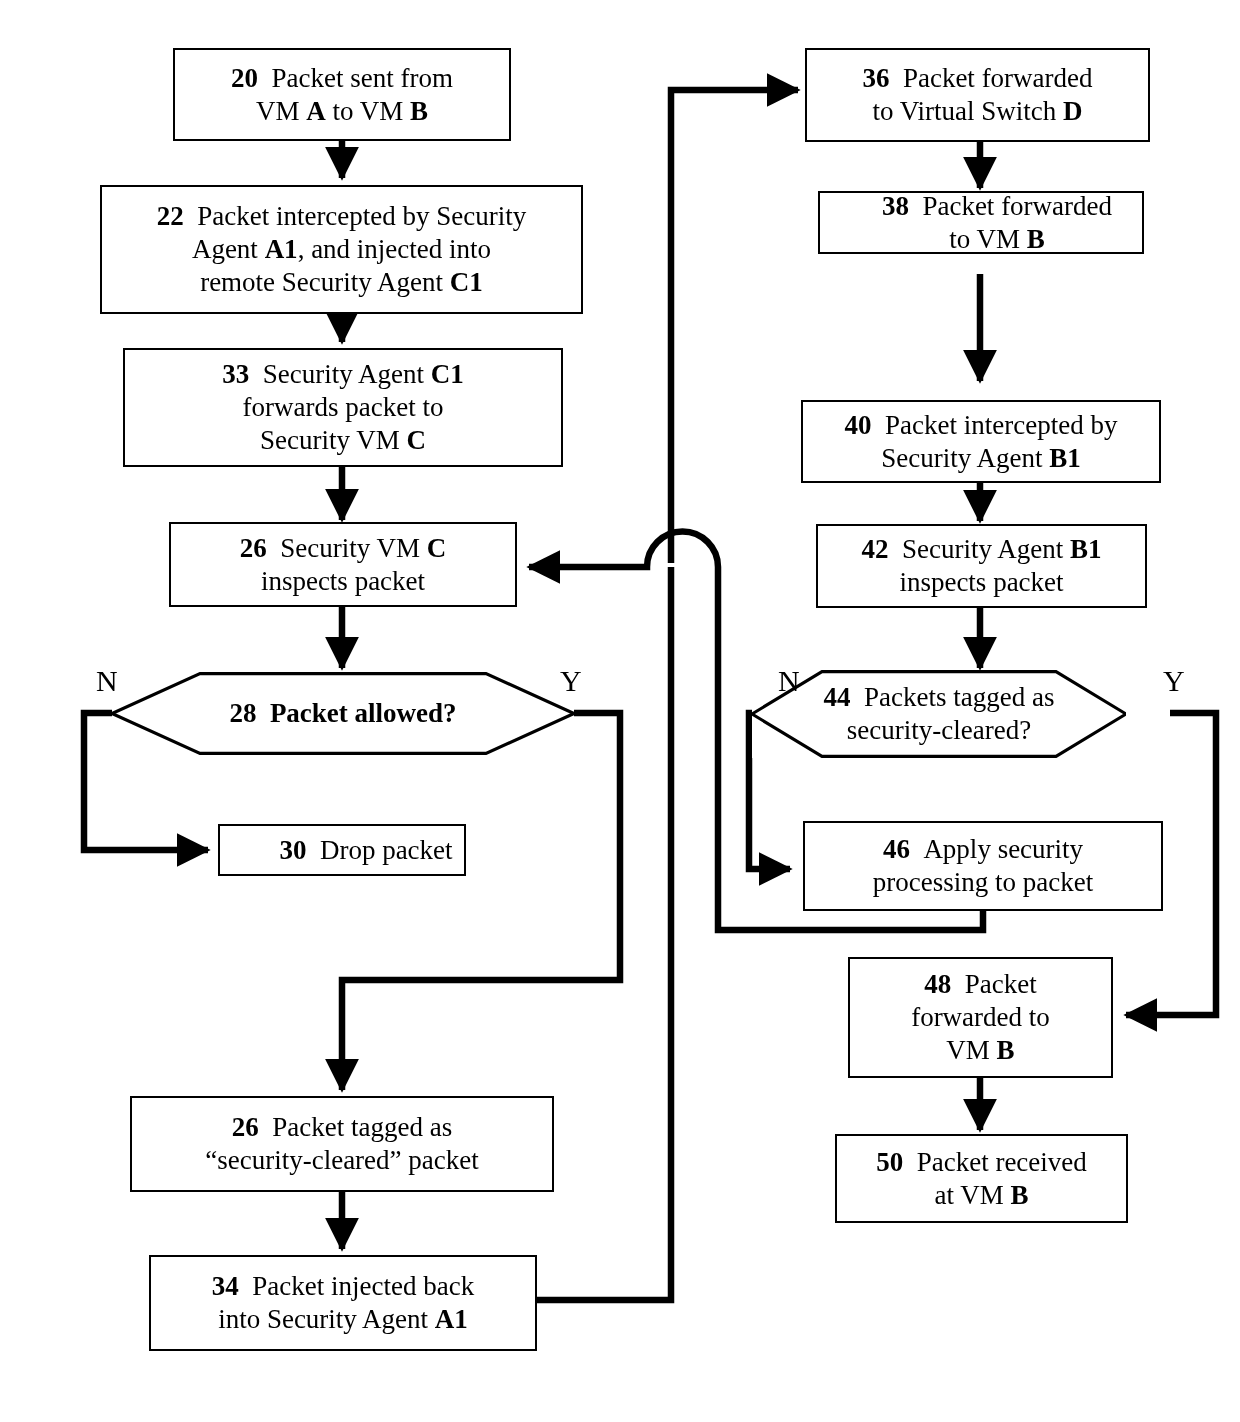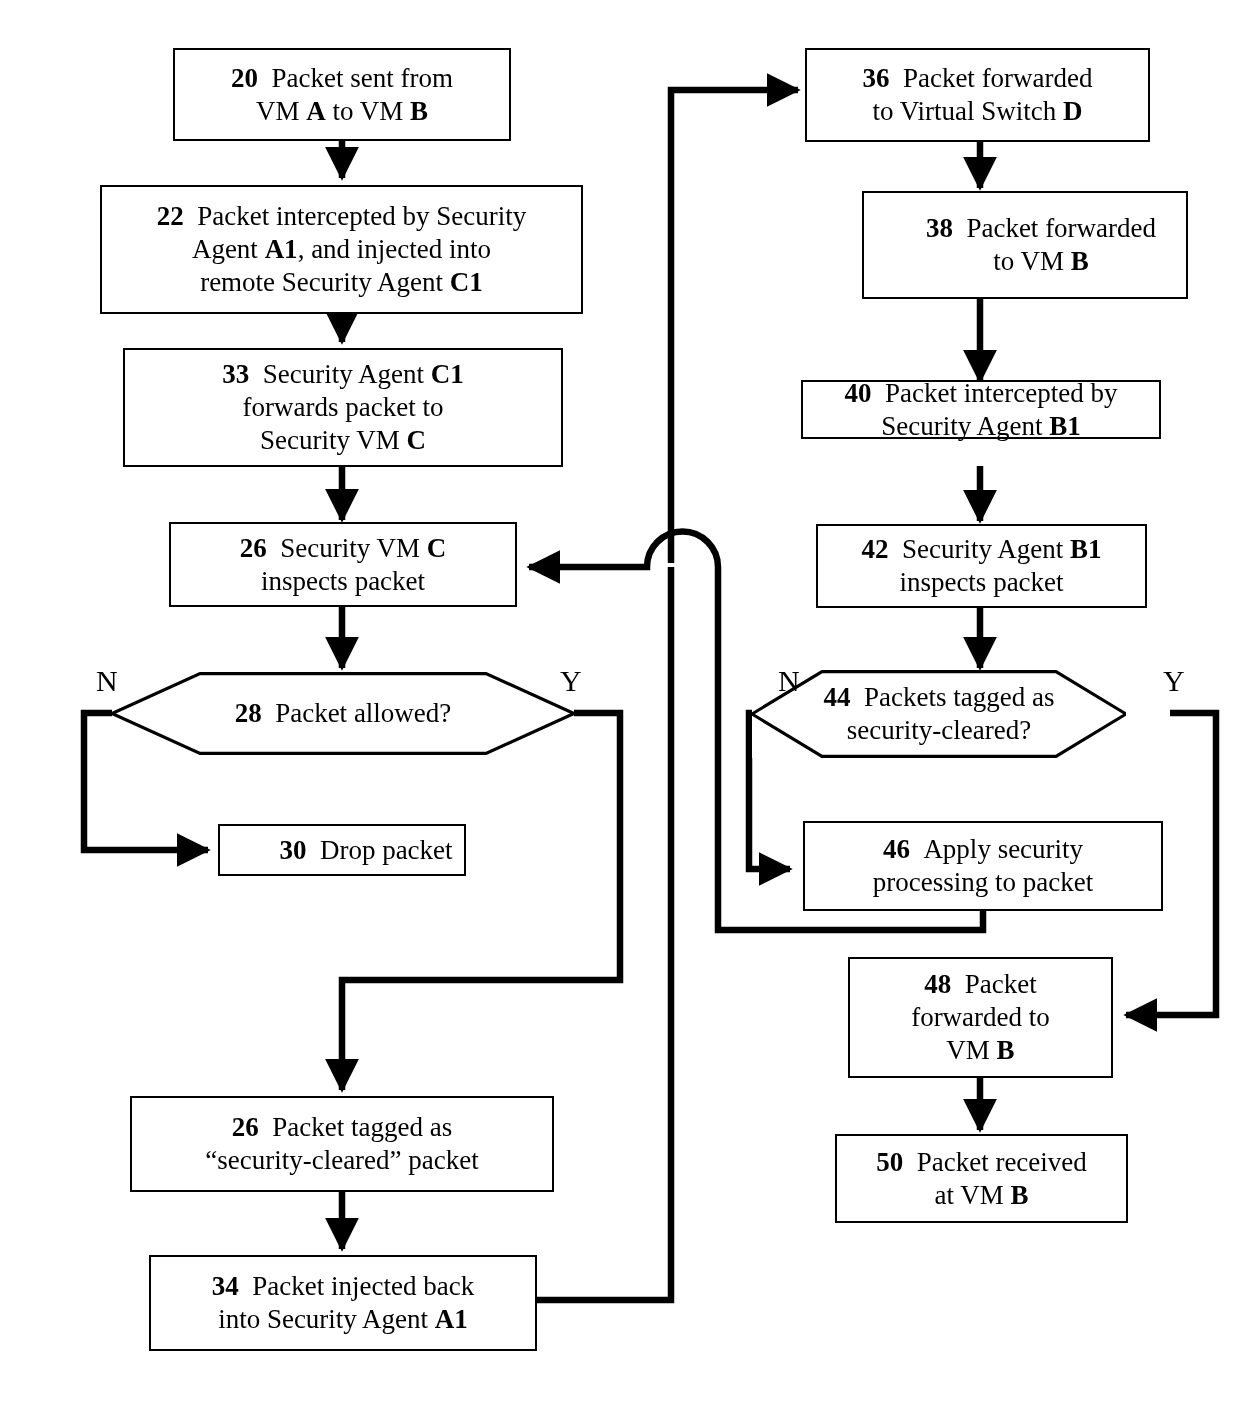--- a/index.html
+++ b/index.html
@@ -146,21 +146,21 @@
     <span class="inner"><b class="ref">33</b>&nbsp;&nbsp;Security Agent <b>C1</b>
 forwards packet to
 Security VM <b>C</b></span>
   </div>
 
   <div class="node" style="left:161px; top:522px; width:348px; height:85px;">
     <span class="inner"><b class="ref">26</b>&nbsp;&nbsp;Security VM <b>C</b>
 inspects packet</span>
   </div>
 
-  <div class="decision" style="left:104px; top:672px; width:462px; height:83px;">
+  <div class="decision" style="left:104px; top:672px; width:462px; height:83px;font-weight:bold;">
     <svg class="hexline" viewBox="0 0 462 83" preserveAspectRatio="none">
       <polygon points="0,41.5 88,1.6 374,1.6 462,41.5 374,81.4 88,81.4" fill="#ffffff" stroke="#000000" stroke-width="3.2" vector-effect="non-scaling-stroke"></polygon>
     </svg>
     <span class="inner"><b class="ref">28</b>&nbsp;&nbsp;Packet allowed?</span>
   </div>
 
   <div class="branch-label" style="left:88px; top:666px;">N</div>
   <div class="branch-label" style="left:552px; top:666px;">Y</div>
 
   <div class="node" style="left:210px; top:824px; width:248px; height:52px;padding-left:48px;">
@@ -175,26 +175,26 @@
   <div class="node" style="left:141px; top:1255px; width:388px; height:96px;">
     <span class="inner"><b class="ref">34</b>&nbsp;&nbsp;Packet injected back
 into Security Agent <b>A1</b></span>
   </div>
 
   <div class="node" style="left:797px; top:48px; width:345px; height:94px;">
     <span class="inner"><b class="ref">36</b>&nbsp;&nbsp;Packet forwarded
 to Virtual Switch <b>D</b></span>
   </div>
 
-  <div class="node" style="left:854px; top:191px; width:326px; height:108px;padding-left:32px;">
+  <div class="node" style="left:810px; top:191px; width:326px; height:63px;padding-left:32px;">
     <span class="inner"><b class="ref">38</b>&nbsp;&nbsp;Packet forwarded
 to VM <b>B</b></span>
   </div>
 
-  <div class="node" style="left:793px; top:380px; width:360px; height:59px;">
+  <div class="node" style="left:793px; top:400px; width:360px; height:83px;">
     <span class="inner"><b class="ref">40</b>&nbsp;&nbsp;Packet intercepted by
 Security Agent <b>B1</b></span>
   </div>
 
   <div class="node" style="left:808px; top:524px; width:331px; height:84px;">
     <span class="inner"><b class="ref">42</b>&nbsp;&nbsp;Security Agent <b>B1</b>
 inspects packet</span>
   </div>
 
   <div class="decision" style="left:744px; top:670px; width:374px; height:88px;">

